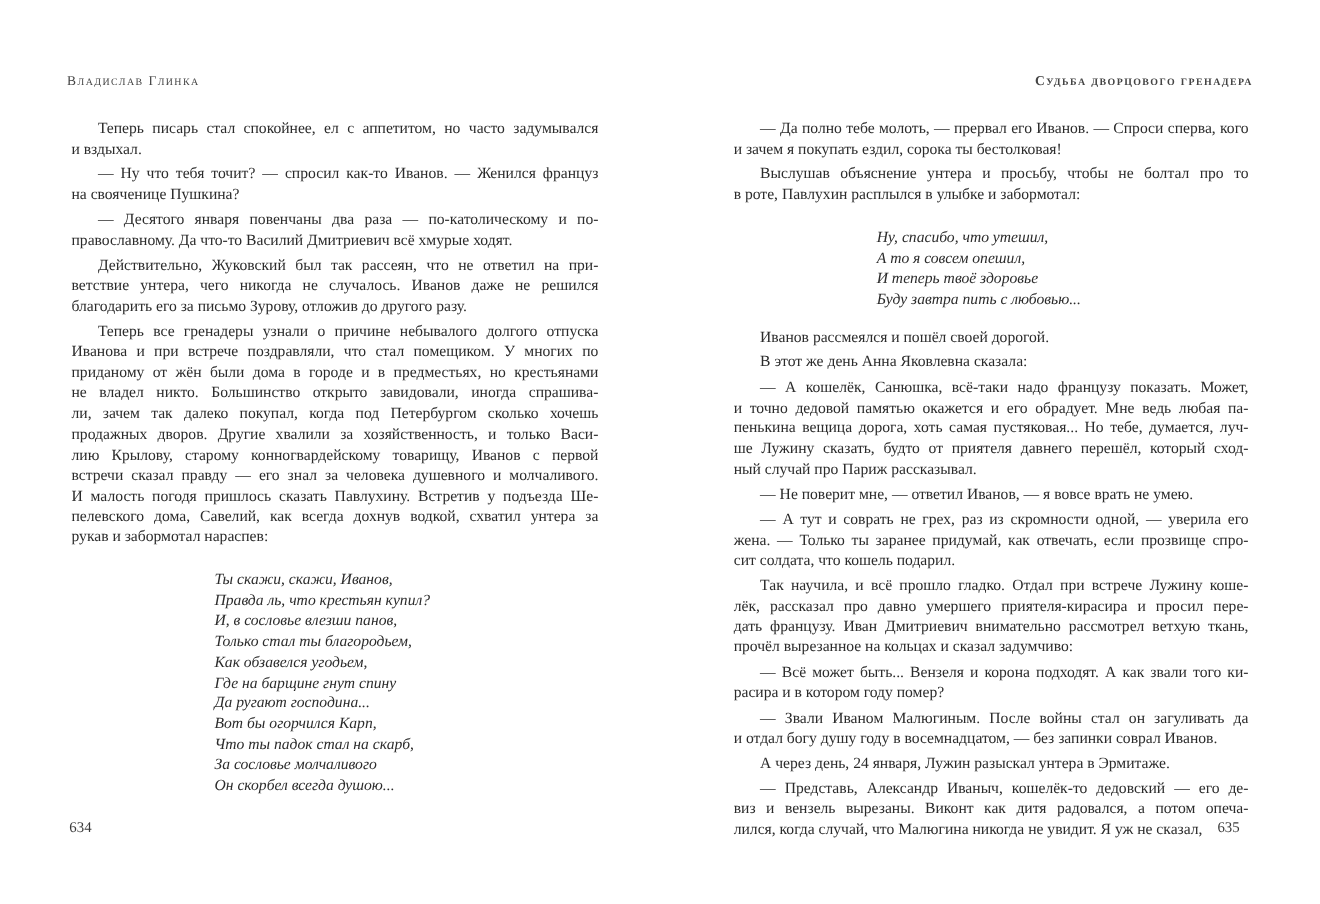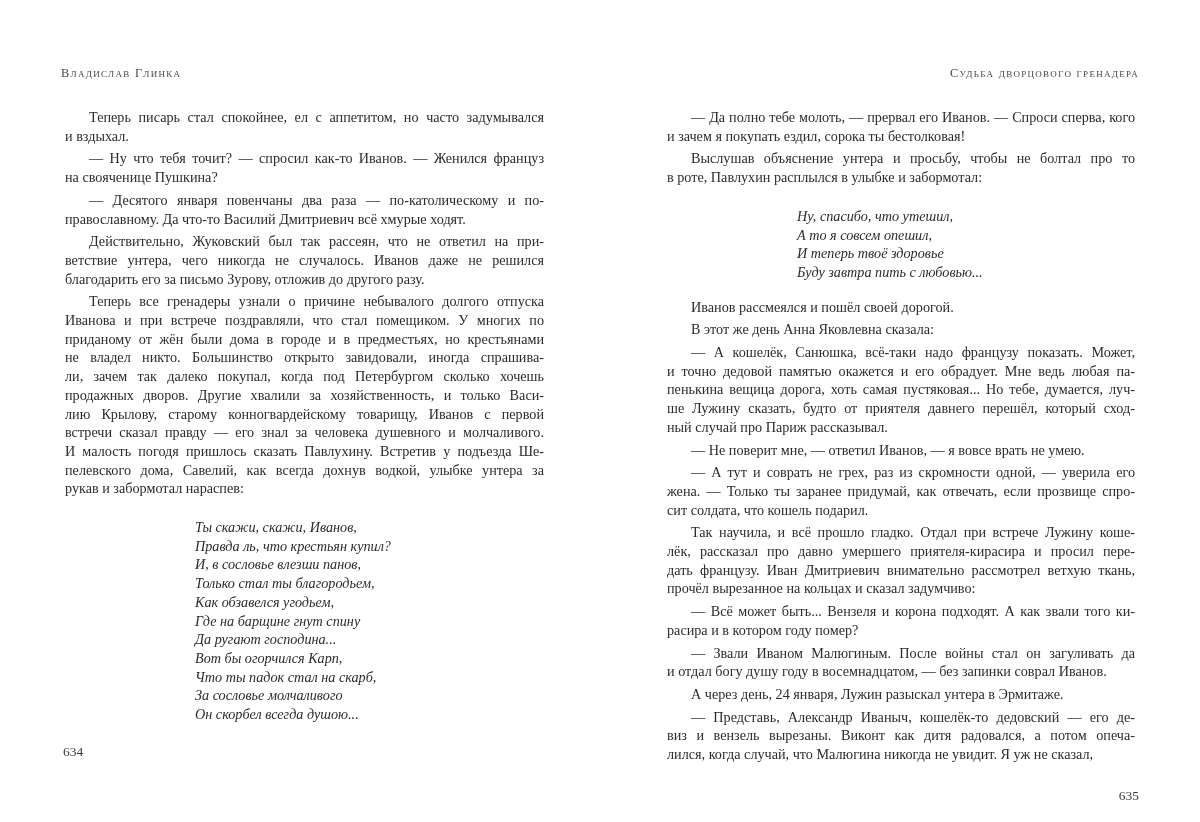--- a/index.html
+++ b/index.html
@@ -28,21 +28,21 @@
     position: absolute;
     top: 66px;
     left: 0;
     width: 100%;
     font-size: 12.3px;
     letter-spacing: 1.3px;
     font-variant: small-caps;
     color: var(--head-text, #454545);
     white-space: nowrap;
   }
-  #right-page .running-head { text-align: right; }
+  #right-page .running-head { text-align: right; font-weight: bold; }
 
   .body-text {
     position: absolute;
     top: 104px;
     left: 0;
     width: 100%;
     font-size: 14.2px;
     line-height: 18.7px;
   }
   .para { margin: 4px; }
@@ -58,21 +58,21 @@
   }
   .verse .line { min-height: 18.7px; font-style: italic; }
 
   .folio {
     position: absolute;
     top: 744px;
     font-size: 13.5px;
     color: var(--folio-text, #3a3a3a);
   }
   #left-page  .folio { left: 2px; }
-  #right-page .folio { right: 0; margin-top: 44px; }
+  #right-page .folio { right: 12px; }
 </style>
 </head>
 <body style="background: rgb(255, 255, 255);">
 
 <div class="page" id="left-page">
   <div class="running-head">Владислав Глинка</div>
   <div class="body-text">
       <div class="para">
         <div class="line first just">Теперь писарь стал спокойнее, ел с аппетитом, но часто задумывался</div>
         <div class="line">и вздыхал.</div>
@@ -93,21 +93,21 @@
       <div class="para">
         <div class="line first just">Теперь все гренадеры узнали о причине небывалого долгого отпуска</div>
         <div class="line just">Иванова и при встрече поздравляли, что стал помещиком. У многих по</div>
         <div class="line just">приданому от жён были дома в городе и в предместьях, но крестьянами</div>
         <div class="line just">не владел никто. Большинство открыто завидовали, иногда спрашива-</div>
         <div class="line just">ли, зачем так далеко покупал, когда под Петербургом сколько хочешь</div>
         <div class="line just">продажных дворов. Другие хвалили за хозяйственность, и только Васи-</div>
         <div class="line just">лию Крылову, старому конногвардейскому товарищу, Иванов с первой</div>
         <div class="line just">встречи сказал правду — его знал за человека душевного и молчаливого.</div>
         <div class="line just">И малость погодя пришлось сказать Павлухину. Встретив у подъезда Ше-</div>
-        <div class="line just">пелевского дома, Савелий, как всегда дохнув водкой, улыбке унтера за</div>
+        <div class="line just">пелевского дома, Савелий, как всегда дохнув водкой, схватил унтера за</div>
         <div class="line">рукав и забормотал нараспев:</div>
       </div>
       <div class="verse">
         <div class="line">Ты скажи, скажи, Иванов,</div>
         <div class="line">Правда ль, что крестьян купил?</div>
         <div class="line">И, в сословье влезши панов,</div>
         <div class="line">Только стал ты благородьем,</div>
         <div class="line">Как обзавелся угодьем,</div>
         <div class="line">Где на барщине гнут спину</div>
         <div class="line">Да ругают господина...</div>

